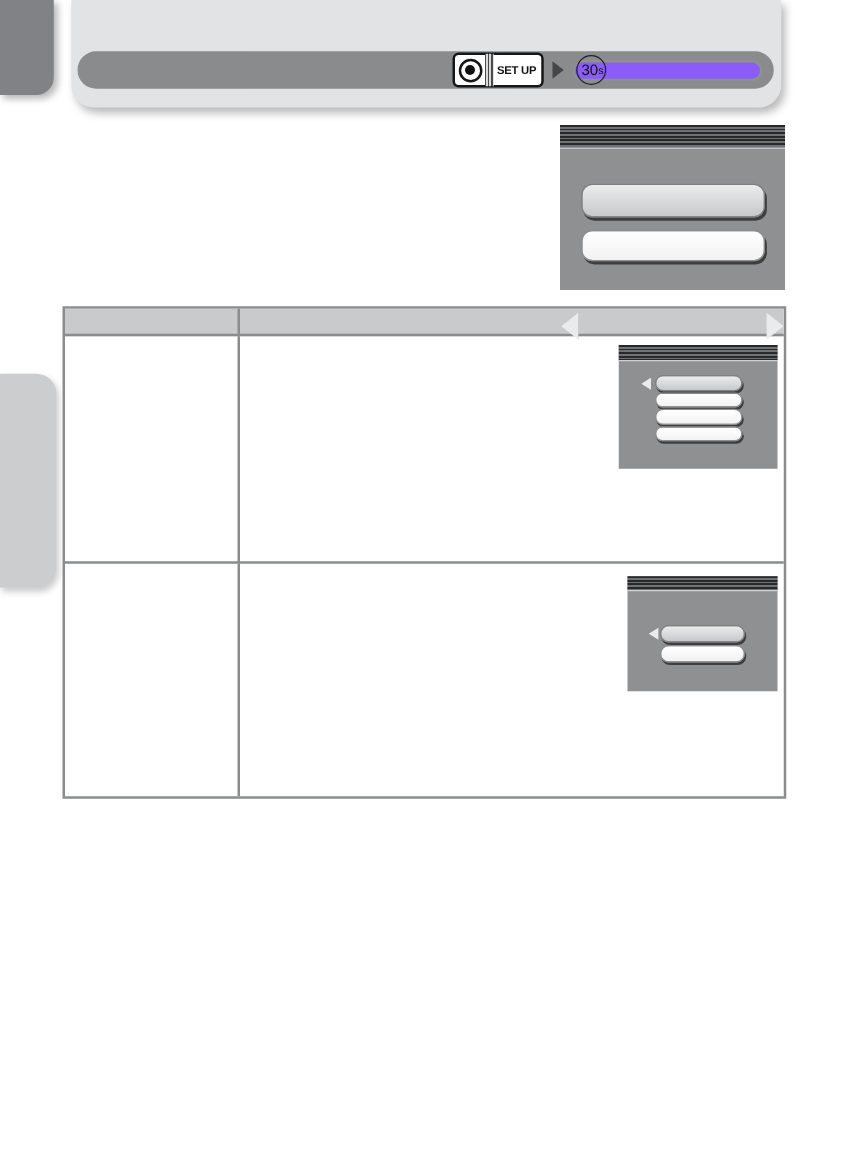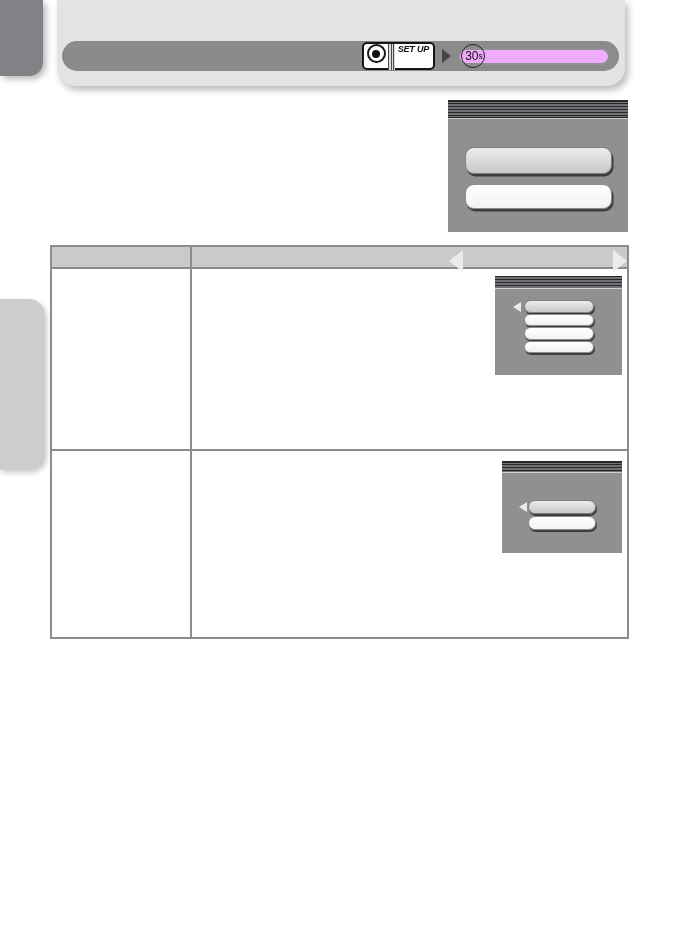--- a/index.html
+++ b/index.html
@@ -27,41 +27,41 @@
     box-shadow:3px 4px 7px rgba(0,0,0,.28);
   }
   .control-bar{
     position:absolute;left:5px;top:41px;width:557px;height:30px;
     background:#8a8b8d;border-radius:15px;
     display:flex;align-items:center;justify-content:flex-end;
     padding-right:9px;box-sizing:border-box;gap:5px;
   }
   .dial{
     background:#fff;border:2px solid #161616;border-radius:5px;
-    height:24px;display:flex;padding:0 4px 0 3px;box-sizing:content-box;font-style:italic;
+    height:24px;display:flex;align-items:center;padding:0 4px 0 3px;box-sizing:content-box;
   }
   .dial-circle{
     width:15px;height:15px;border:2px solid #161616;border-radius:50%;
     display:flex;align-items:center;justify-content:center;flex:none;
   }
   .dial-dot{width:8px;height:8px;background:#111;border-radius:50%;}
   .dial-knurl{
     width:7px;height:26px;margin:0 3px 0 2px;flex:none;
     background:repeating-linear-gradient(90deg,#4a4a4a 0 1px,#d9d9d9 1px 2.5px);
   }
   .dial-label{
     font-size:9px;font-weight:700;color:#111;letter-spacing:-.2px;white-space:nowrap;
   }
   .bar-arrow{
     width:0;height:0;margin:0 2px;
     border-top:7px solid transparent;border-bottom:7px solid transparent;
     border-left:9px solid #454648;
   }
   .value-pill{
-    width:152px;height:17px;background:#f0abfc;border:2px solid #8f9092;
+    width:152px;height:17px;background:#8b5cf6;border:2px solid #8f9092;
     border-radius:16px;box-sizing:border-box;
     display:flex;align-items:center;
   }
   .value-circle{
     width:24px;height:24px;border:1.5px solid #222;border-radius:50%;
     margin-left:1px;box-sizing:border-box;flex:none;
     display:flex;align-items:center;justify-content:center;
     white-space:nowrap;padding-left:2px;
   }
   .value-num{font-size:12px;color:#111;}

